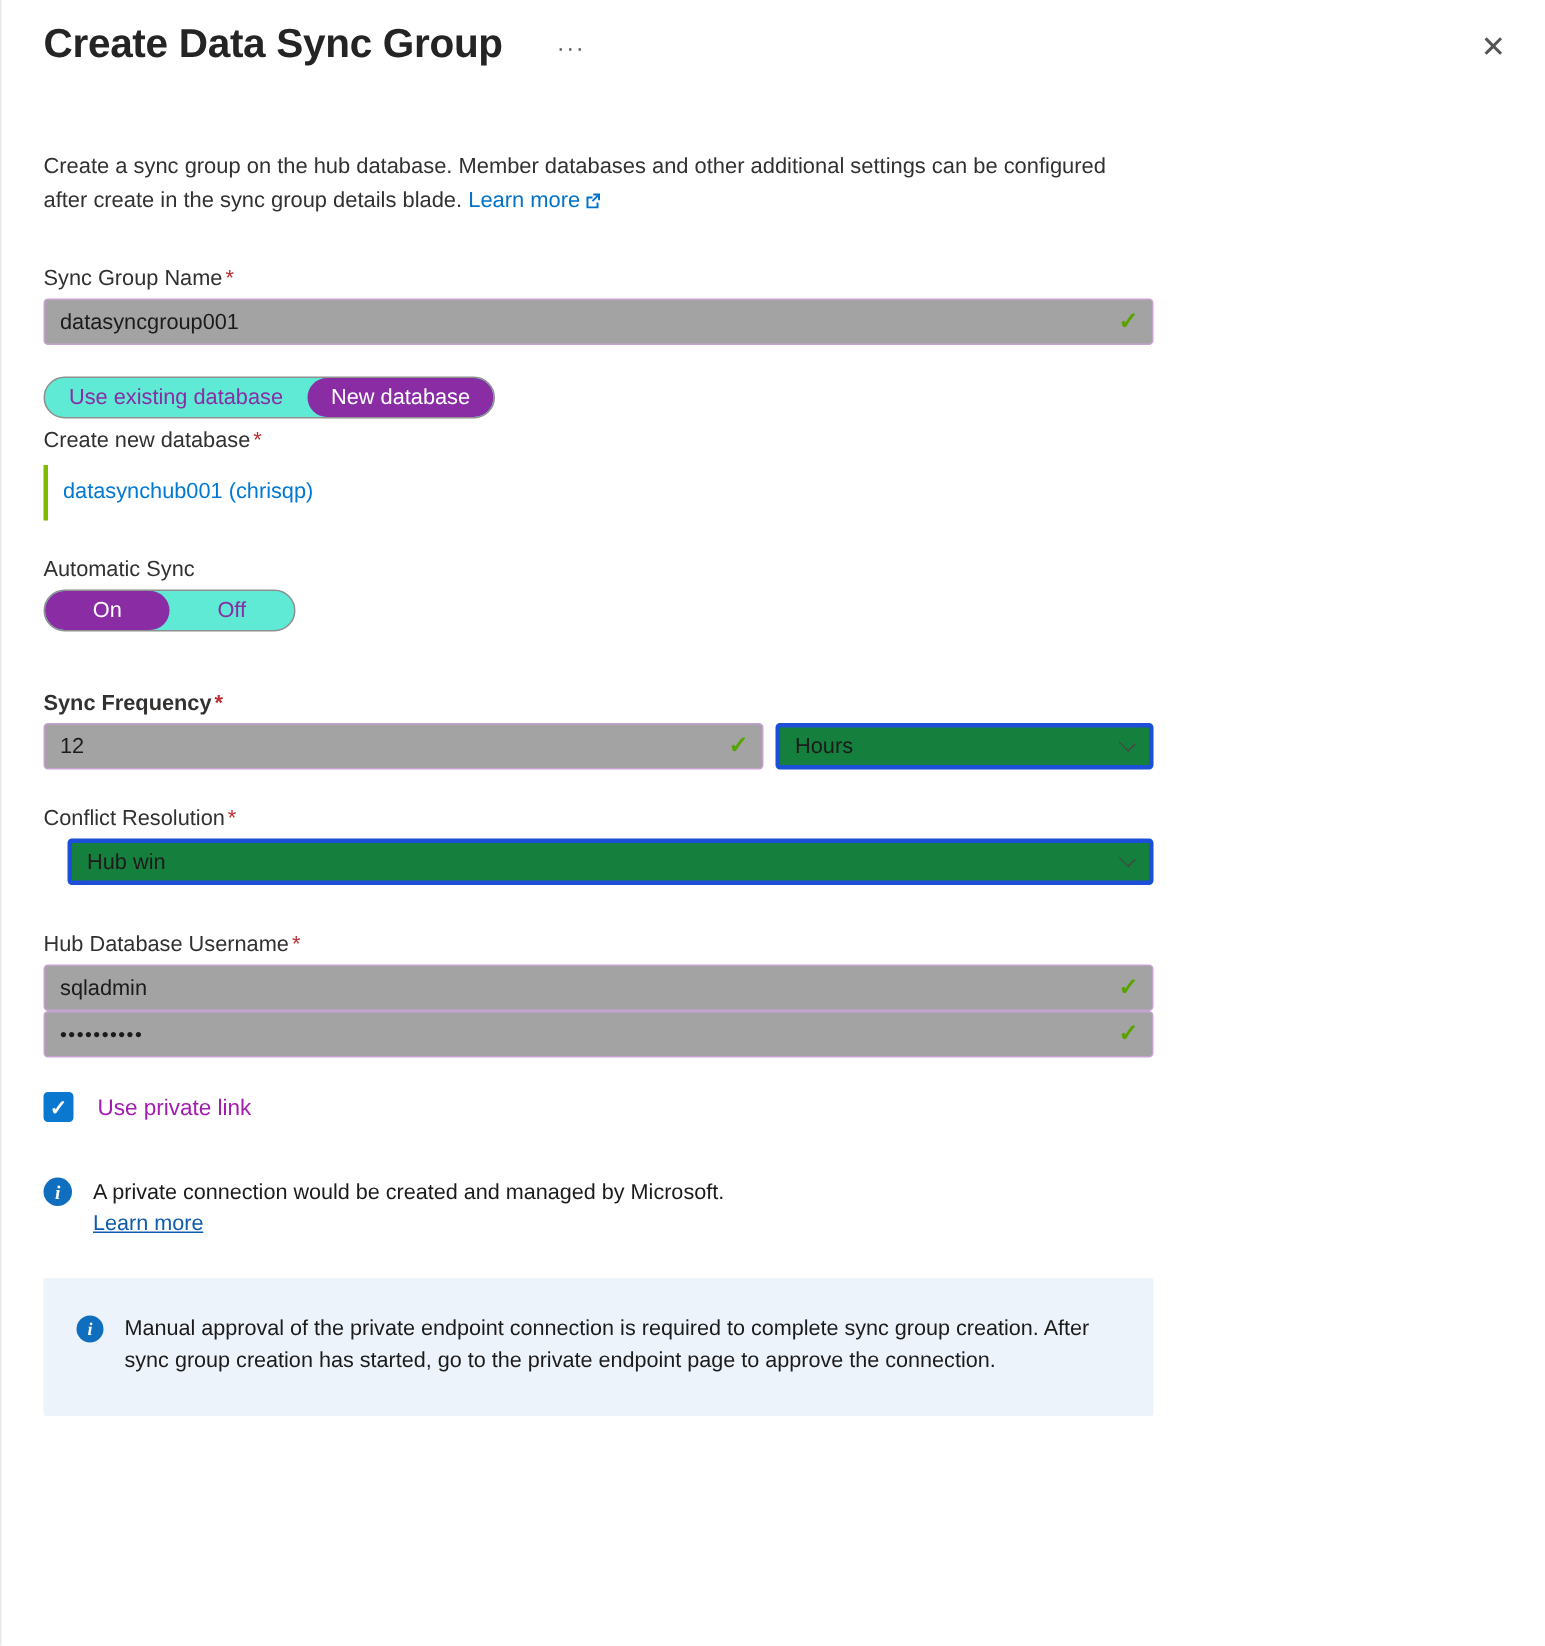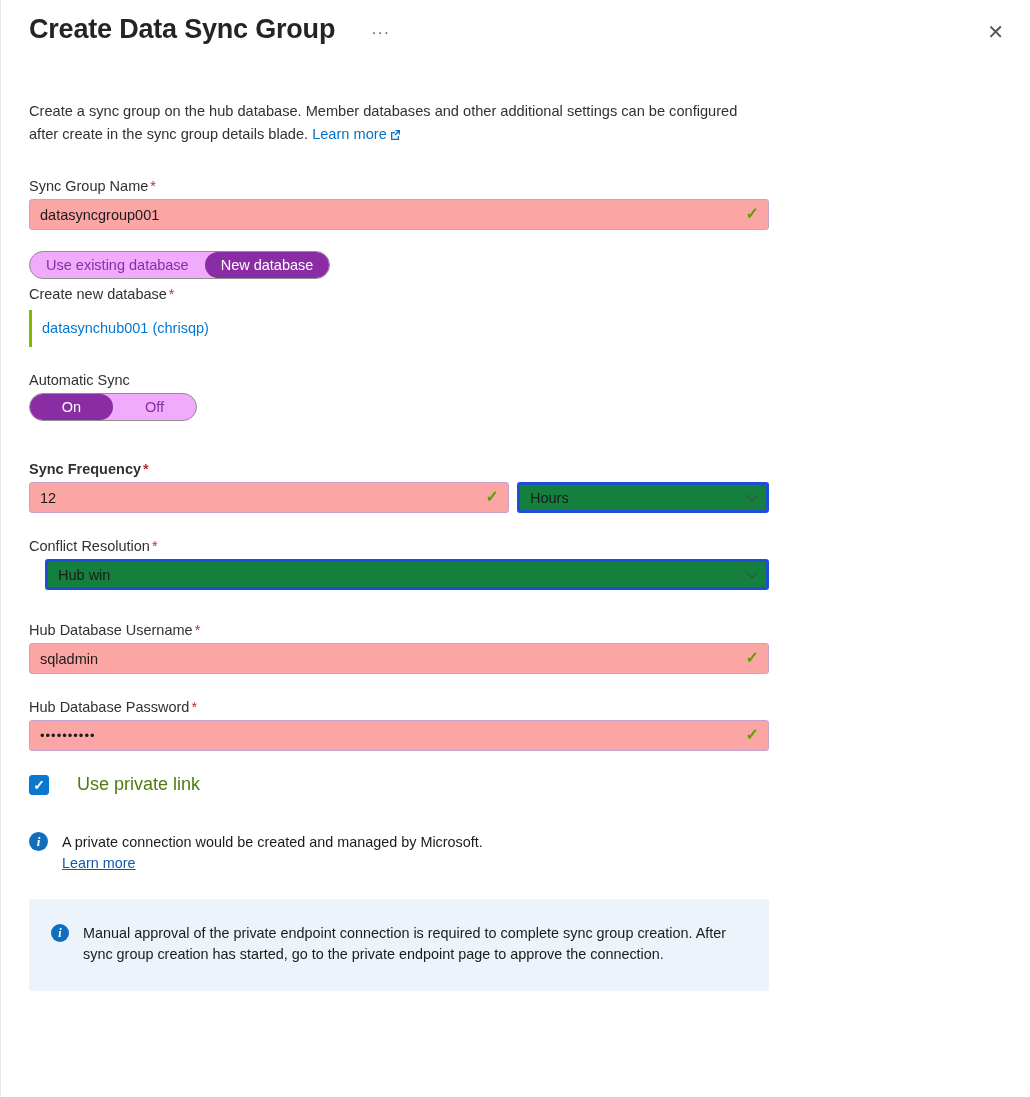--- a/index.html
+++ b/index.html
@@ -25,31 +25,31 @@
 
   
   .field-label { font-size:14.5px; color:#323130; margin-bottom:5px; }
   .req { color:#bc2f32; margin-left:2px; }
 
   
   .tb-wrap { position:relative; width:740px; }
   .tb {
     width:100%; height:31px; border:1px solid #c5a3d1; border-radius:3px;
     font-family:"Liberation Sans", sans-serif; font-size:14.5px; color:#1b1b1b;
-    padding:0 52px 0 10px; background:#fca5a5; outline:none;
+    padding:0 52px 0 10px; background:#a3a3a3; outline:none;
   }
   .ok-check {
     position:absolute; right:10px; top:5px; color:#57a300; font-size:16px; font-weight:700;
     pointer-events:none;
   }
 
   
   .pill-group {
     display:inline-flex; align-items:center; height:28px; border:1px solid #8f8f8f;
-    border-radius:999px; background:#f0abfc; overflow:hidden; cursor:pointer;
+    border-radius:999px; background:#5eead4; overflow:hidden; cursor:pointer;
   }
   .pill-opt { height:100%; display:flex; align-items:center; justify-content:center;
     font-size:14.5px; color:#8a2da5; padding:0 16px; white-space:nowrap; }
   .pill-opt.sel { background:#8a2da5; color:#fff; border-radius:999px; font-weight:400; }
   .onoff { width:168px; }
   .onoff .pill-opt { width:50%; padding:0; }
 
   
   .db-pick { margin-top:8px; border-left:3px solid #7fba00; padding:9px 0 10px 10px; }
   .db-link { font-size:14.5px; color:#0078d4; cursor:pointer; }
@@ -70,21 +70,21 @@
     border-right:1.6px solid #454545; border-bottom:1.6px solid #454545;
     transform:rotate(45deg) scale(1,0.8);
   }
 
   
   .cb-row { display:flex; align-items:center; cursor:pointer; }
   .cb {
     width:20px; height:20px; background:#0b78d0; border:1px solid #0b78d0; border-radius:3px;
     color:#fff; font-size:14px; font-weight:700; display:flex; align-items:center; justify-content:center;
   }
-  .cb-label { font-size:18px; color:#4d7c0f; margin-left:28px; }
+  .cb-label { font-size:15px; color:#a21caf; margin-left:16px; }
 
   
   .info-ico {
     flex:0 0 auto; width:19px; height:19px; border-radius:50%; background:#106ebe; color:#fff;
     font-size:13px; font-weight:700; display:flex; align-items:center; justify-content:center;
     font-family:"Liberation Serif", serif; font-style:italic;
   }
   .note1 { display:flex; gap:14px; }
   .note1-text { font-size:14.4px; line-height:20px; color:#1b1b1b; }
   .note1 .link2 { display:inline-block; margin-top:1px; color:#0f5bab; text-decoration:underline; cursor:pointer; font-size:14.4px; }
@@ -189,21 +189,20 @@
     </div>
 
     
     <div class="field-label s-user"><span>Hub Database Username</span><span class="req">*</span></div>
     <div class="tb-wrap">
       <input class="tb" type="text" value="sqladmin" style="">
       <span class="ok-check">✓</span>
     </div>
 
     
-    <div class="field-label s-pass"><span>Hub Database Password</span><span class="req">*</span></div>
     <div class="tb-wrap">
       <input class="tb" type="text" style="letter-spacing: 1px; font-size: 13px;" value="••••••••••">
       <span class="ok-check">✓</span>
     </div>
 
     
     <div class="cb-row s-cb">
       <div class="cb">✓</div>
       <div class="cb-label">Use private link</div>
     </div>

